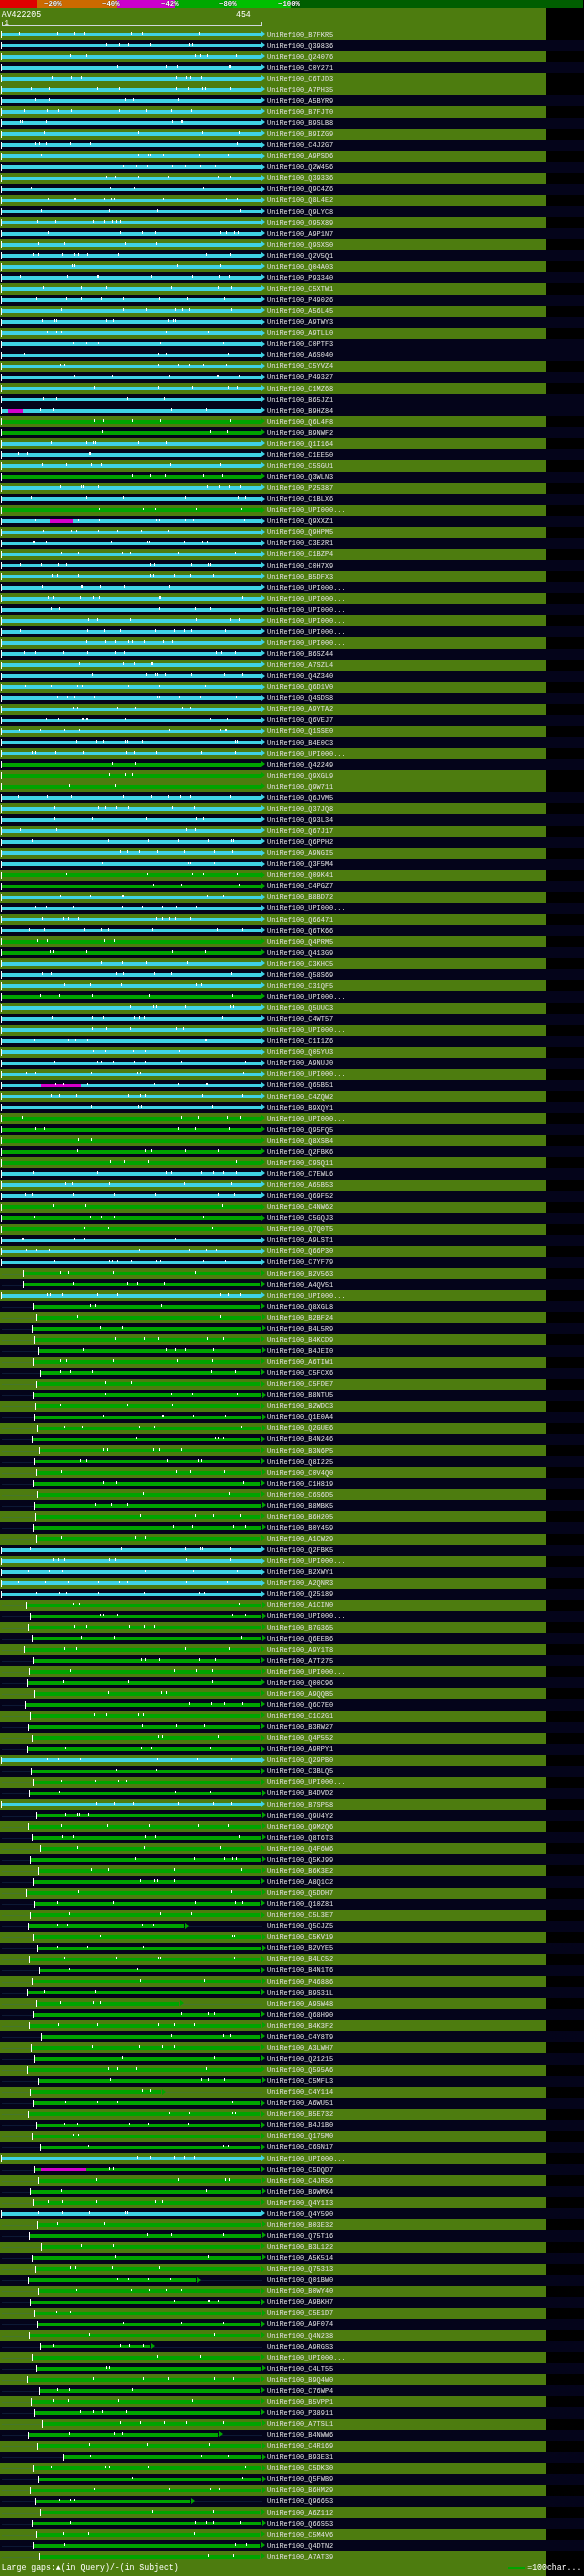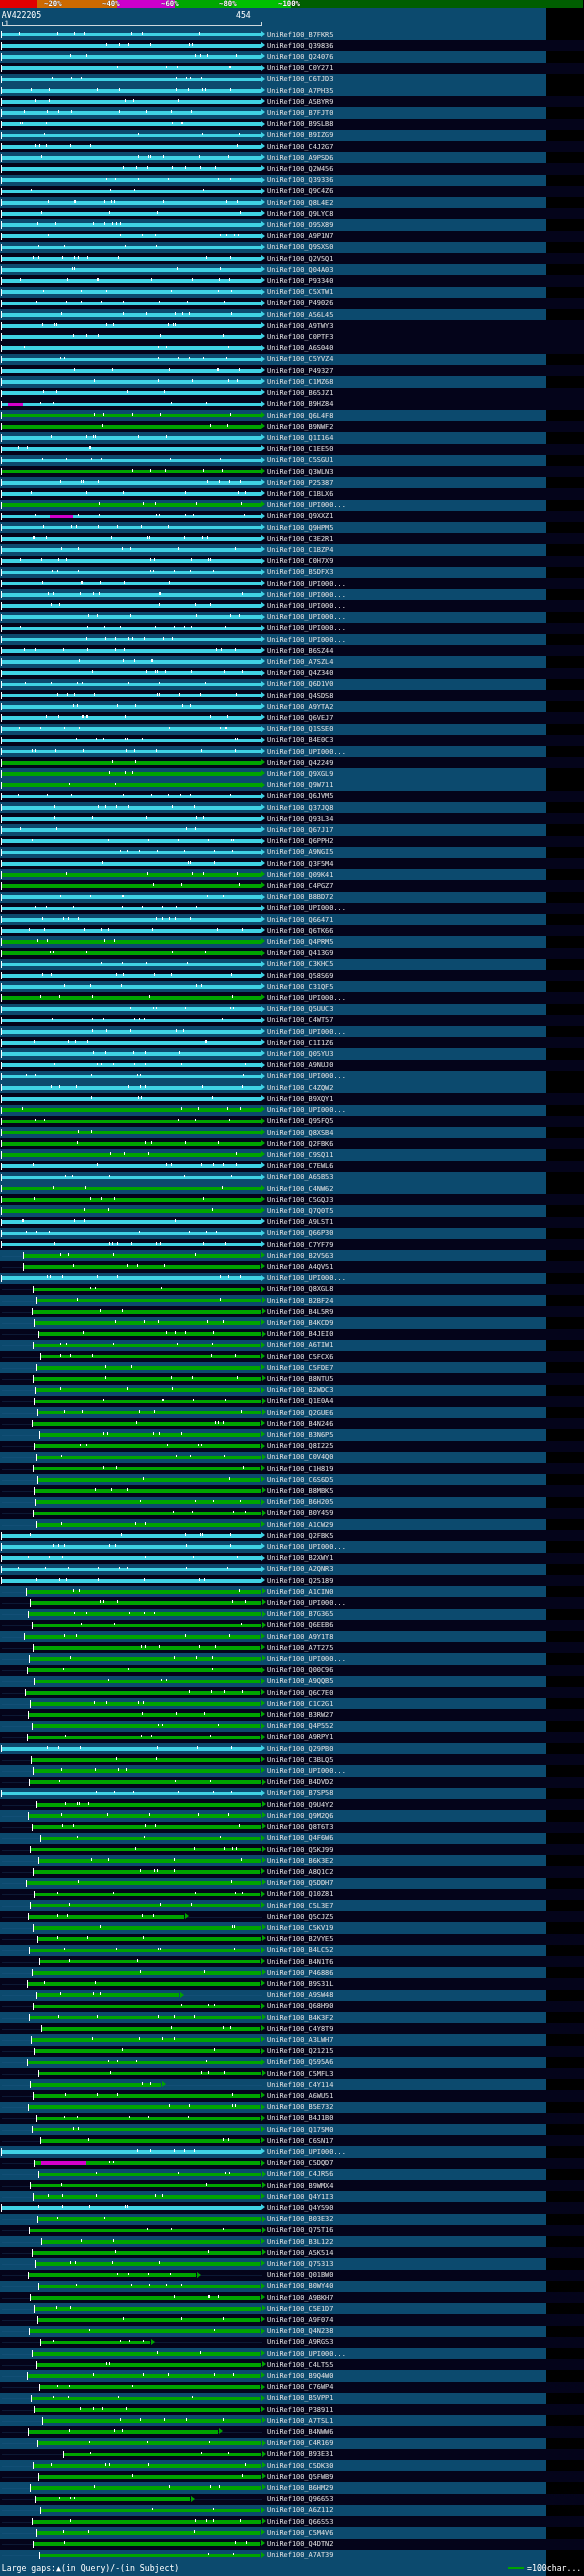--- a/index.html
+++ b/index.html
@@ -1,17 +1,17 @@
 <!DOCTYPE html>
 <html style="font-size:14.6px"><head>
 <meta charset="utf-8">
 <style>
   html,body{margin:0;padding:0;background:#000;}
   body{width:585px;height:2576px;overflow:hidden;font-family:"DejaVu Sans Mono","Liberation Mono",monospace;}
-  .app{position:relative;width:546px;height:2576px;background:#0c4a6e;}
+  .app{position:relative;width:546px;height:2576px;background:#4d7c0f;font-family:Liberation Mono, monospace;}
 
   
   .scalebar{position:absolute;top:0;left:0;width:585px;height:8.2px;display:flex;}
   .scalebar .seg{height:100%;}
   .scale-label{position:absolute;top:0;font-size:7.3px;line-height:8.2px;color:#fff;font-weight:bold;text-shadow:0 0 0.9px #000;}
 
   
   .qhead{position:absolute;top:9.1px;left:0;width:585px;height:10px;}
   .query-id{position:absolute;left:1.8px;top:0.9px;font-size:8.2px;color:#fff;}
   .qend{position:absolute;left:236px;top:0.9px;font-size:8.2px;color:#fff;}
@@ -44,21 +44,21 @@
   .sline{display:inline-block;width:16.4px;height:1.8px;background:#00a400;}
 </style>
 </head>
 <body>
 
 <div class="app">
 
   <div class="scalebar" id="scalebar">
     <span class="scale-label" style="left:44px">~20%</span>
     <span class="scale-label" style="left:102px">~40%</span>
-    <span class="scale-label" style="left:161px">~60%</span>
+    <span class="scale-label" style="left:161px">~42%</span>
     <span class="scale-label" style="left:219px">~80%</span>
     <span class="scale-label" style="left:278px">~100%</span>
   <div class="seg" style="width: 37px; background: rgb(224, 0, 0);"></div>
       <div class="seg" style="width: 80px; background: rgb(204, 106, 0);"></div>
       <div class="seg" style="width: 58px; background: rgb(204, 0, 204);"></div>
       <div class="seg" style="width: 58px; background: rgb(0, 168, 0);"></div>
       <div class="seg" style="width: 58px; background: rgb(0, 192, 0);"></div>
       <div class="seg" style="width: 292px; background: rgb(0, 94, 0);"></div>
     </div>
 
@@ -380,20 +380,30 @@
           <i class="dot" style="left: 42.8677%;"></i>
           <i class="dot" style="left: 66.7294%;"></i>
           <i class="dot" style="left: 64.0508%;"></i>
           <i class="dot" style="left: 66.2231%;"></i>
           <i class="dot" style="left: 15.6488%;"></i>
           <i class="dot" style="left: 21.1118%;"></i>
           <i class="dot" style="left: 40.2288%;"></i>
         </div>
         <div class="lbl">UniRef100_A9TWY3</div>
       </div>
+      <div class="hitrow">
+        <div class="bar c" style="left: 1.8px; width: 259px;">
+          <i class="dot" style="left: 17.2723%;"></i>
+          <i class="dot" style="left: 22.7653%;"></i>
+          <i class="dot" style="left: 79.6768%;"></i>
+          <i class="dot" style="left: 63.236%;"></i>
+          <i class="dot" style="left: 20.7677%;"></i>
+        </div>
+        <div class="lbl">UniRef100_A9TLL0</div>
+      </div>
       <div class="hitrow alt">
         <div class="bar c" style="left: 1.8px; width: 259px;">
           <i class="dot" style="left: 32.4173%;"></i>
           <i class="dot" style="left: 61.1988%;"></i>
           <i class="dot" style="left: 85.4899%;"></i>
           <i class="dot" style="left: 27.6492%;"></i>
           <i class="dot" style="left: 37.2714%;"></i>
         </div>
         <div class="lbl">UniRef100_C0PTF3</div>
       </div>
@@ -1135,20 +1145,33 @@
         <div class="bar c" style="left: 1.8px; width: 259px;">
           <i class="dot" style="left: 9.32649%;"></i>
           <i class="dot" style="left: 34.4816%;"></i>
           <i class="dot" style="left: 12.9471%;"></i>
           <i class="dot" style="left: 53.2045%;"></i>
           <i class="dot" style="left: 52.2624%;"></i>
           <i class="dot" style="left: 93.1276%;"></i>
         </div>
         <div class="lbl">UniRef100_UPI000...</div>
       </div>
+      <div class="hitrow alt">
+        <div class="bar c" style="left: 1.8px; width: 259px;">
+          <div class="mseg" style="left: 15.1982%; width: 15.4185%;"></div>
+          <i class="dot" style="left: 79.175%;"></i>
+          <i class="dot" style="left: 58.9485%;"></i>
+          <i class="dot" style="left: 20.4823%;"></i>
+          <i class="dot" style="left: 33.0852%;"></i>
+          <i class="dot" style="left: 23.5488%;"></i>
+          <i class="dot" style="left: 68.1846%;"></i>
+          <i class="dot" style="left: 78.8809%;"></i>
+        </div>
+        <div class="lbl">UniRef100_Q65B51</div>
+      </div>
       <div class="hitrow">
         <div class="bar c" style="left: 1.8px; width: 259px;">
           <i class="dot" style="left: 28.6107%;"></i>
           <i class="dot" style="left: 22.2178%;"></i>
           <i class="dot" style="left: 55.1332%;"></i>
           <i class="dot" style="left: 19.0399%;"></i>
           <i class="dot" style="left: 48.6177%;"></i>
           <i class="dot" style="left: 53.1717%;"></i>
           <i class="dot" style="left: 77.4147%;"></i>
           <i class="dot" style="left: 92.8517%;"></i>
@@ -1226,20 +1249,32 @@
       </div>
       <div class="hitrow">
         <div class="bar c" style="left: 1.8px; width: 259px;">
           <i class="dot" style="left: 70.522%;"></i>
           <i class="dot" style="left: 41.3099%;"></i>
           <i class="dot" style="left: 26.9854%;"></i>
           <i class="dot" style="left: 24.405%;"></i>
           <i class="dot" style="left: 88.3301%;"></i>
         </div>
         <div class="lbl">UniRef100_A65B53</div>
+      </div>
+      <div class="hitrow alt">
+        <div class="bar c" style="left: 1.8px; width: 259px;">
+          <i class="dot" style="left: 89.7417%;"></i>
+          <i class="dot" style="left: 11.8198%;"></i>
+          <i class="dot" style="left: 27.4781%;"></i>
+          <i class="dot" style="left: 43.4864%;"></i>
+          <i class="dot" style="left: 8.81081%;"></i>
+          <i class="dot" style="left: 58.9766%;"></i>
+          <i class="dot" style="left: 83.4586%;"></i>
+        </div>
+        <div class="lbl">UniRef100_Q69F52</div>
       </div>
       <div class="hitrow">
         <div class="bar g" style="left: 1.8px; width: 259px;">
           <i class="dot" style="left: 31.9737%;"></i>
           <i class="dot" style="left: 85.0404%;"></i>
           <i class="dot" style="left: 19.6645%;"></i>
         </div>
         <div class="lbl">UniRef100_C4NW62</div>
       </div>
       <div class="hitrow alt">

